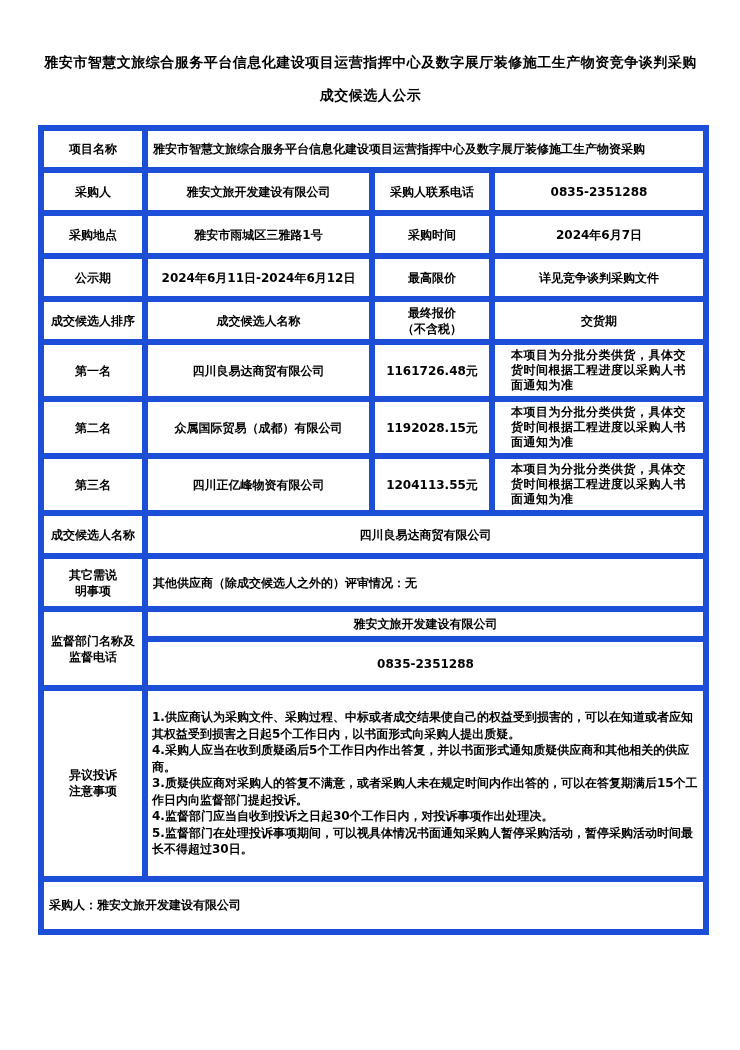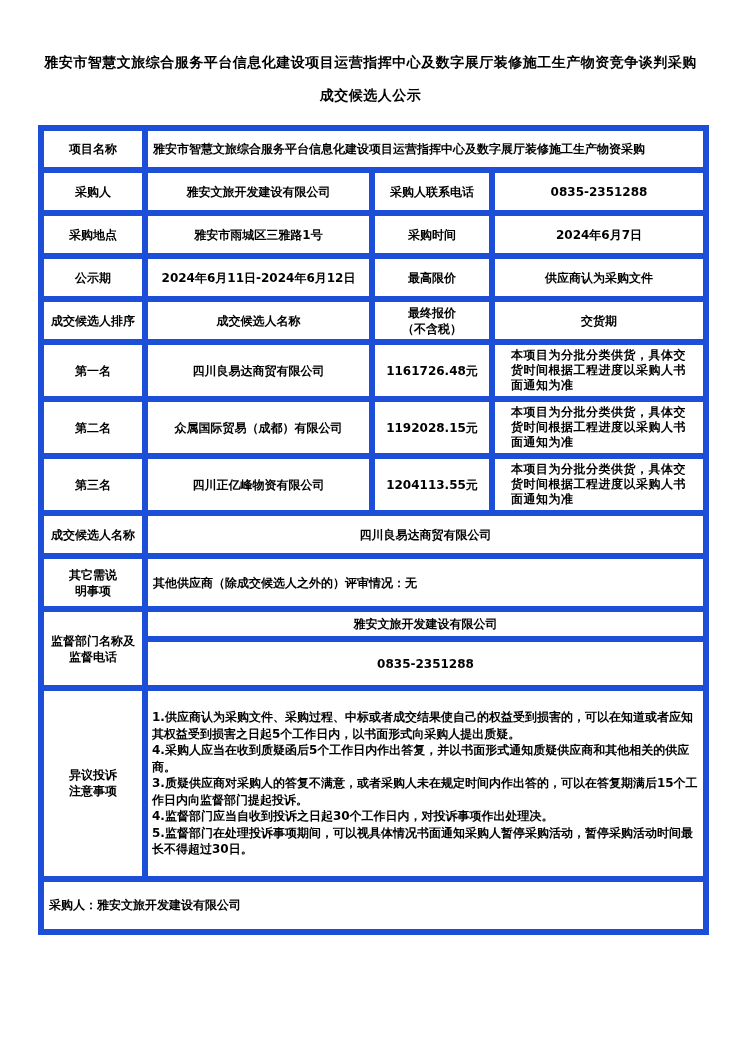--- a/index.html
+++ b/index.html
@@ -68,21 +68,21 @@
       <td>采购地点</td>
       <td>雅安市雨城区三雅路1号</td>
       <td>采购时间</td>
       <td>2024年6月7日</td>
     </tr>
 
     <tr class="r4">
       <td>公示期</td>
       <td>2024年6月11日-2024年6月12日</td>
       <td>最高限价</td>
-      <td>供应商认为采购文件</td>
+      <td>详见竞争谈判采购文件</td>
     </tr>
 
     <tr class="r5">
       <td>成交候选人排序</td>
       <td>成交候选人名称</td>
       <td class="pre">最终报价
 （不含税）</td>
       <td>交货期</td>
     </tr>
 

